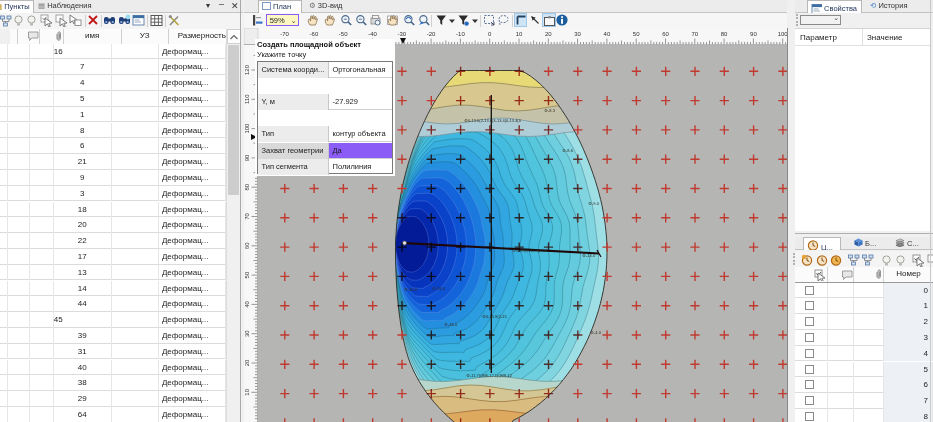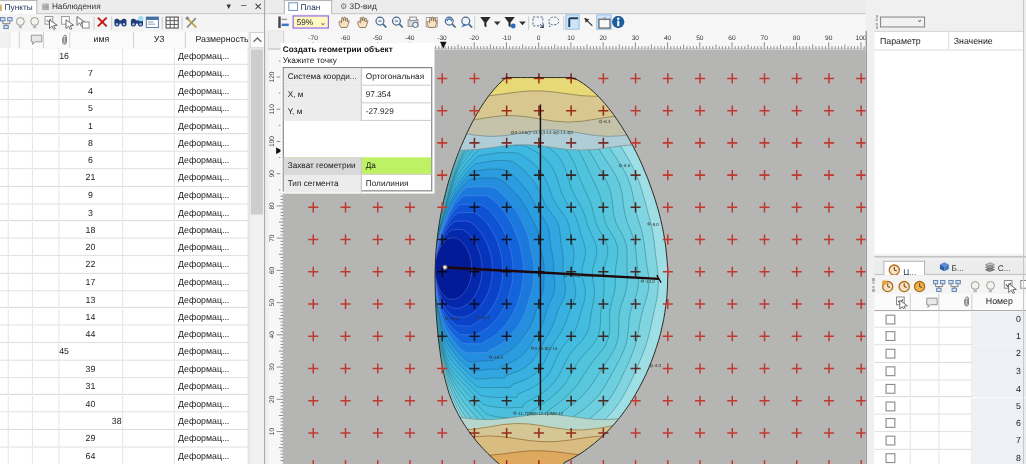--- a/index.html
+++ b/index.html
@@ -275,21 +275,21 @@
       <div class="c c1"></div>
       <div class="c c2"></div>
 <div class="c c3" style="text-align:center">40</div>
       <div class="c c4"></div>
 <div class="c c5">Деформац...</div>
     </div>
     <div class="lrow" style="top:375.3px">
 <div class="c c0"></div>
       <div class="c c1"></div>
       <div class="c c2"></div>
-<div class="c c3" style="text-align:right">38</div>
+<div class="c c3" style="text-align:center">38</div>
       <div class="c c4"></div>
 <div class="c c5">Деформац...</div>
     </div>
     <div class="lrow" style="top:391.1px">
 <div class="c c0"></div>
       <div class="c c1"></div>
       <div class="c c2"></div>
 <div class="c c3" style="text-align:center">29</div>
       <div class="c c4"></div>
 <div class="c c5">Деформац...</div>
@@ -1037,47 +1037,56 @@
     <path d="M280.2,276.4 H289.4 M284.8,271.8 V281.0" stroke="#c13a30" stroke-width="1.4"></path>
     <path d="M280.2,305.7 H289.4 M284.8,301.1 V310.3" stroke="#c13a30" stroke-width="1.4"></path>
     <path d="M280.2,335.0 H289.4 M284.8,330.4 V339.6" stroke="#c13a30" stroke-width="1.4"></path>
     <path d="M280.2,364.3 H289.4 M284.8,359.7 V368.9" stroke="#c13a30" stroke-width="1.4"></path>
     <path d="M280.2,393.6 H289.4 M284.8,389.0 V398.2" stroke="#c13a30" stroke-width="1.4"></path>
     <path d="M280.2,422.9 H289.4 M284.8,418.3 V427.5" stroke="#c13a30" stroke-width="1.4"></path>
 </svg>
 <div class="abs" style="left:787px;top:28px;width:1px;height:394px;background:#888"></div>
 
 <div class="abs" style="left:255px;top:39px;width:140px;height:137px;background:#fff">
-  <div class="abs" style="left:2px;top:1px;font-size:7.5px;font-weight:bold;color:#111;white-space:nowrap">Создать геометрии объект</div>
+  <div class="abs" style="left:2px;top:1px;font-size:7.5px;font-weight:bold;color:#111;white-space:nowrap">Создать площадной объект</div>
   <div class="abs" style="left:2px;top:11px;font-size:7.5px;color:#222">Укажите точку</div>
   <div class="abs" style="left:1.5px;top:21.5px;width:136.5px;height:113.5px;border:1px solid #7a7a7a;background:#fff">
     <div class="dlgrow" style="top:0">
         <span class="dlbl">Система коорди...</span>
         <span class="dval">Ортогональная</span>
       </div>
-    <div class="dlgrow" style="top:16.2px">
-        <span class="dlbl">X, м</span>
-        <span class="dval">97.354</span>
-      </div>
     <div class="dlgrow" style="top:32.4px">
         <span class="dlbl">Y, м</span>
         <span class="dval">-27.929</span>
       </div>
-    <div class="dlgrow" style="top:81px;background:#bef264">
+    <div class="dlgrow" style="top:64.8px">
+        <span class="dlbl">Тип</span>
+        <span class="dval">контур объекта</span>
+      </div>
+    <div class="dlgrow" style="top:81px;background:#8b5cf6">
         <span class="dlbl" style="background:#d9d9d9">Захват геометрии</span>
         <span class="dval">Да</span>
       </div>
     <div class="dlgrow" style="top:97.2px;border-bottom:none">
         <span class="dlbl">Тип сегмента</span>
         <span class="dval">Полилиния</span>
       </div>
   </div>
 </div>
 
 <div class="abs" style="left:795px;top:0;width:138px;height:233px;background:#f0f0f0">
+  <div class="tabbar" style="left:0;top:0;width:138px">
+    <div class="tab act" style="left:12px;width:55px"><svg style="position:relative;top:1px;left:0px;top:2px;" width="11" height="10" viewBox="0 0 11 10">
+          <rect x="1" y="1.5" width="11" height="9.5" fill="#fff" stroke="#5a7aa8" stroke-width="0.9"></rect>
+          <rect x="1" y="1.5" width="11" height="2.6" fill="#3a6ea5"></rect>
+          <rect x="2.5" y="5.5" width="5" height="1" fill="#9ab"></rect>
+          <rect x="2.5" y="7.5" width="6.5" height="1" fill="#9ab"></rect>
+        </svg> Свойства</div>
+    <div class="tab" style="left:72px;width:50px"><span style="color:#4a86c8">⟲</span> История</div>
+  </div>
   <div class="abs" style="left:1px;top:14px;width:4px;height:12px;border-left:2px dotted #b0b0b0"></div>
   <div class="abs" style="left:5px;top:15px;width:41px;height:10px;background:#f2f2f2;border:1px solid #8a8a8a">
     <span class="abs" style="right:1px;top:-2px;font-size:7px;color:#444">⌄</span>
   </div>
   <div class="abs" style="left:0;top:28px;width:136px;height:203px;background:#fff;border-top:1px solid #d4d4d4">
     <div class="abs" style="left:5px;top:4px;font-size:8px;color:#222">Параметр</div>
     <div class="abs" style="left:72px;top:4px;font-size:8px;color:#222">Значение</div>
     <div class="abs" style="left:0;top:16px;width:136px;height:1px;background:#e0e0e0"></div>
     <div class="abs" style="left:67px;top:0;width:1px;height:16px;background:#e0e0e0"></div>
   </div>

